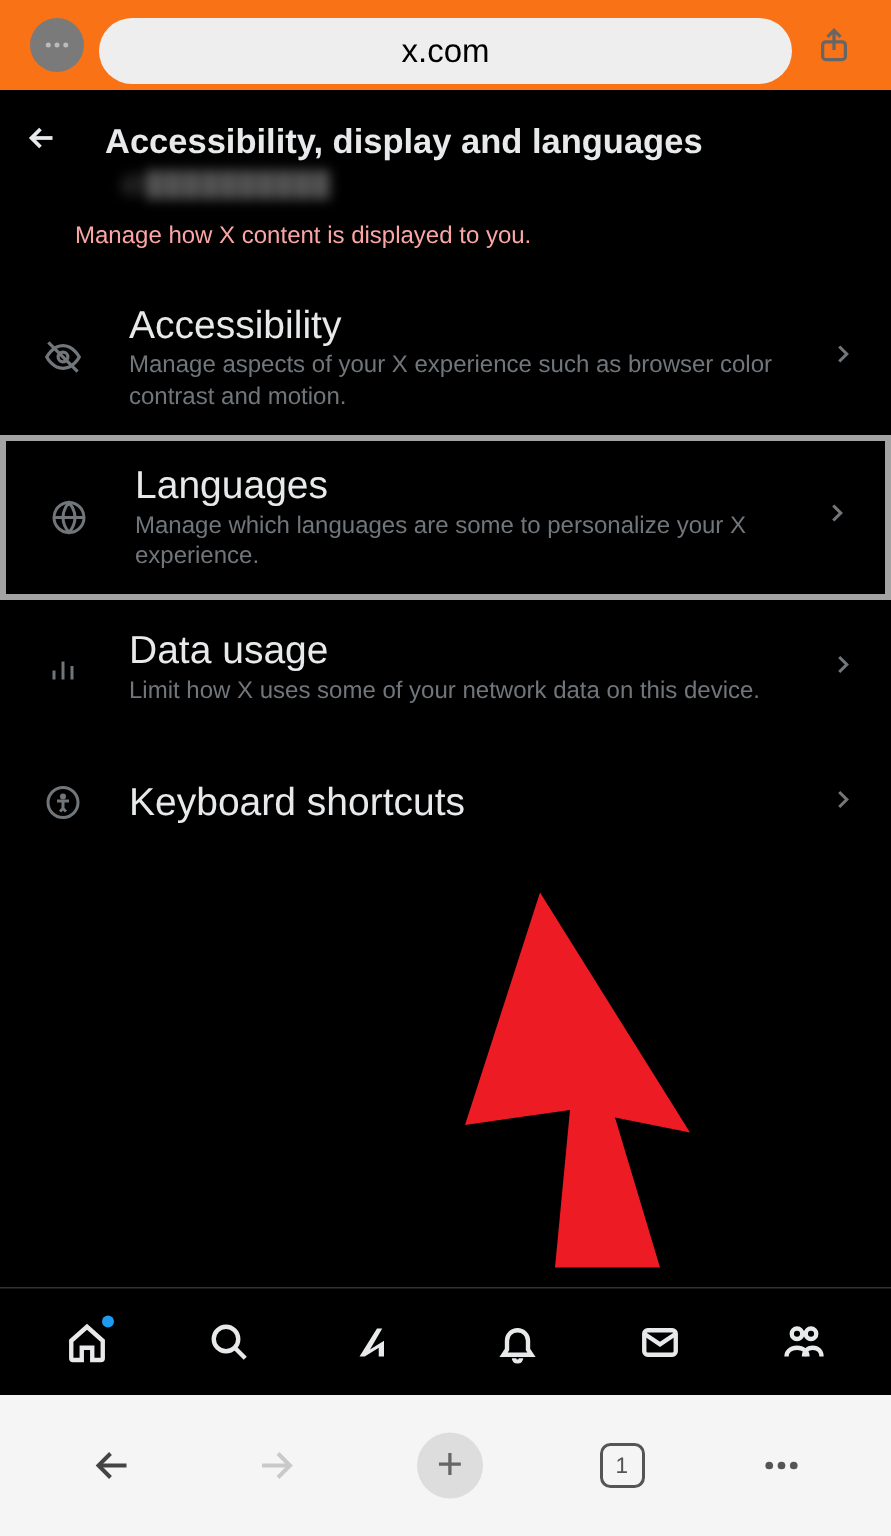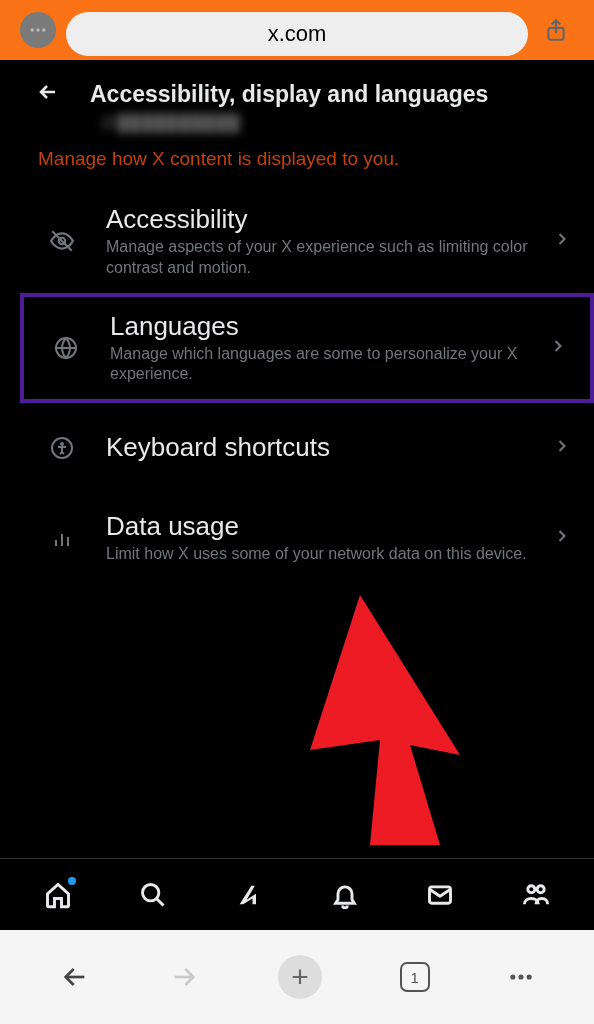--- a/index.html
+++ b/index.html
@@ -40,21 +40,20 @@
     .share-btn {
       width: 36px;
       color: #666;
       display: flex; align-items: center; justify-content: center;
     }
     .content {
       background: #000;
       height: 870px;
       color: #fff;
       position: relative;
-      padding-left: 20px;
     }
     .header-row {
       display: flex;
       align-items: center;
       padding: 20px 16px 4px 16px;
       gap: 30px;
     }
     .back-arrow { color: #eee; }
     .page-title {
       font-size: 23px;
@@ -63,23 +62,24 @@
     }
     .blurred-sub {
       margin-left: 80px;
       margin-top: 2px;
       color: #555;
       filter: blur(4px);
       font-size: 16px;
       letter-spacing: 1px;
     }
     .page-subtitle {
-      color: #c2410c;
-      font-size: 19px;
+      color: #fca5a5;
+      font-size: 16px;
       padding: 16px 18px 20px 18px;
+      margin-left: 32px;
     }
     .setting-row {
       display: flex;
       align-items: center;
       padding: 14px 22px;
       min-height: 90px;
     }
     .setting-icon {
       width: 32px;
       margin-right: 28px;
@@ -97,21 +97,21 @@
     .setting-desc {
       color: #71767b;
       font-size: 16px;
       line-height: 1.3;
     }
     .chevron {
       color: #71767b;
       margin-left: 8px;
     }
     .highlight-box {
-      border: 4px solid #4c1d95;
+      border: 4px solid #a3a3a3;
     }
     .red-arrow {
       position: absolute;
       left: 300px;
       top: 535px;
       pointer-events: none;
     }
     .bottom-nav {
       position: absolute;
       bottom: 0; left: 0; right: 0;
@@ -205,21 +205,21 @@
   <div class="setting-row">
     <div class="setting-icon">
       <svg width="26" height="26" viewBox="0 0 24 24" fill="none" stroke="#71767b" stroke-width="2">
           <path d="M2 12s3.5-7 10-7 10 7 10 7-3.5 7-10 7-10-7-10-7z"></path>
           <circle cx="12" cy="12" r="3"></circle>
           <line x1="3" y1="3" x2="21" y2="21"></line>
         </svg>
     </div>
     <div class="setting-text">
       <div class="setting-title">Accessibility</div>
-      <div class="setting-desc">Manage aspects of your X experience such as limiting color contrast and motion.</div>
+      <div class="setting-desc">Manage aspects of your X experience such as browser color contrast and motion.</div>
     </div>
     <span class="chevron">
       <svg width="20" height="20" viewBox="0 0 24 24" fill="none" stroke="#71767b" stroke-width="2.5">
           <path d="M9 18l6-6-6-6"></path>
         </svg>
     </span>
   </div>
 
 
   <div class="setting-row highlight-box">
@@ -237,46 +237,46 @@
     <span class="chevron">
       <svg width="20" height="20" viewBox="0 0 24 24" fill="none" stroke="#71767b" stroke-width="2.5">
           <path d="M9 18l6-6-6-6"></path>
         </svg>
     </span>
   </div>
 
   <div class="setting-row">
     <div class="setting-icon">
       <svg width="24" height="24" viewBox="0 0 24 24" fill="none" stroke="#71767b" stroke-width="2">
+          <line x1="6" y1="20" x2="6" y2="14"></line>
+          <line x1="12" y1="20" x2="12" y2="8"></line>
+          <line x1="18" y1="20" x2="18" y2="11"></line>
+        </svg>
+    </div>
+    <div class="setting-text">
+      <div class="setting-title">Data usage</div>
+      <div class="setting-desc">Limit how X uses some of your network data on this device.</div>
+    </div>
+    <span class="chevron">
+      <svg width="20" height="20" viewBox="0 0 24 24" fill="none" stroke="#71767b" stroke-width="2.5">
+          <path d="M9 18l6-6-6-6"></path>
+        </svg>
+    </span>
+  </div>
+
+  <div class="setting-row">
+    <div class="setting-icon">
+      <svg width="24" height="24" viewBox="0 0 24 24" fill="none" stroke="#71767b" stroke-width="2">
           <circle cx="12" cy="12" r="10"></circle>
           <circle cx="12" cy="8" r="1" fill="#71767b"></circle>
           <path d="M8 11h8M12 11v5M10 18l2-2 2 2"></path>
         </svg>
     </div>
     <div class="setting-text">
       <div class="setting-title">Keyboard shortcuts</div>
-    </div>
-    <span class="chevron">
-      <svg width="20" height="20" viewBox="0 0 24 24" fill="none" stroke="#71767b" stroke-width="2.5">
-          <path d="M9 18l6-6-6-6"></path>
-        </svg>
-    </span>
-  </div>
-
-  <div class="setting-row">
-    <div class="setting-icon">
-      <svg width="24" height="24" viewBox="0 0 24 24" fill="none" stroke="#71767b" stroke-width="2">
-          <line x1="6" y1="20" x2="6" y2="14"></line>
-          <line x1="12" y1="20" x2="12" y2="8"></line>
-          <line x1="18" y1="20" x2="18" y2="11"></line>
-        </svg>
-    </div>
-    <div class="setting-text">
-      <div class="setting-title">Data usage</div>
-      <div class="setting-desc">Limit how X uses some of your network data on this device.</div>
     </div>
     <span class="chevron">
       <svg width="20" height="20" viewBox="0 0 24 24" fill="none" stroke="#71767b" stroke-width="2.5">
           <path d="M9 18l6-6-6-6"></path>
         </svg>
     </span>
   </div>
 
   <svg class="red-arrow" width="180" height="260" viewBox="0 0 180 260">
     <polygon points="60,0 160,160 110,150 140,250 70,250 80,145 10,155" fill="#ed1c24"></polygon>

